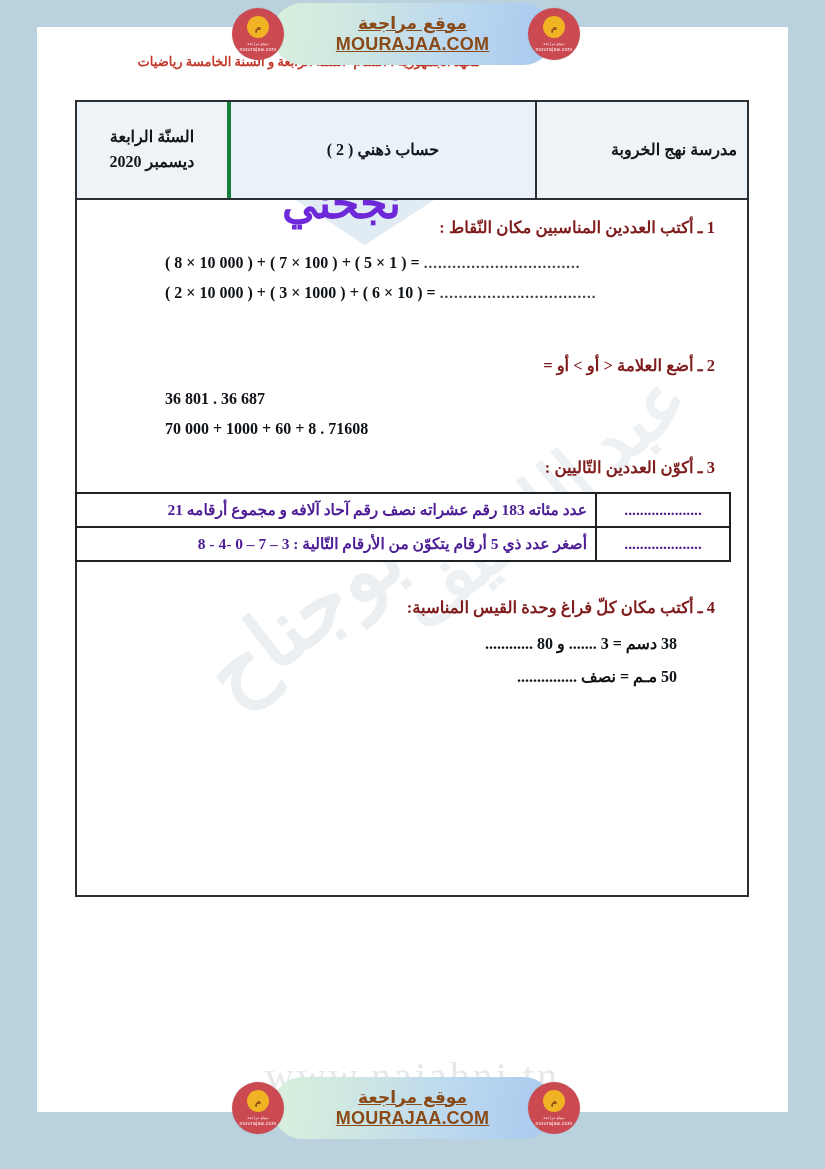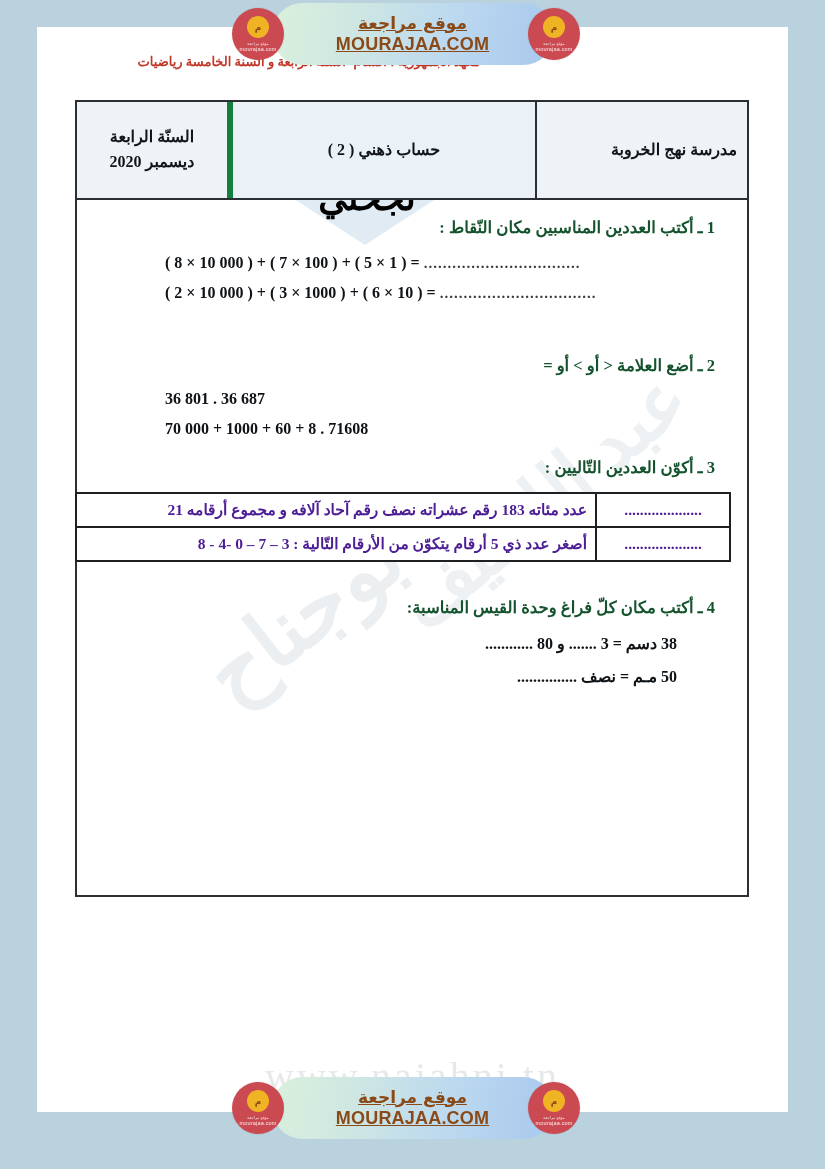--- a/index.html
+++ b/index.html
@@ -60,23 +60,23 @@
     background: #dce8f1;
     clip-path: polygon(0 0, 100% 0, 100% 55%, 50% 100%, 0 55%);
     opacity: .85;
     pointer-events: none;
   }
   .wm-shield-text {
     position: absolute;
     left: 245px;
     top: 150px;
     width: 170px;
-    text-align: center;
-    color: #000000;
-    font-size: 36px;
+    text-align: left;
+    color: #6d28d9;
+    font-size: 44px;
     font-weight: bold;
     pointer-events: none;
   }
   .wm-najahni {
     position: absolute;
     left: 228px;
     top: 1026px;
     color: #e6e9ea;
     font-size: 40px;
     letter-spacing: 3px;
@@ -131,21 +131,21 @@
   }
   .hdr-right {
     width: 212px;
     text-align: right;
     border-left: 2px solid #2b2f33;
   }
   .hdr-mid {
     flex: 1;
     text-align: center;
     align-items: center;
-    border-left: 6px solid #15803d;
+    border-left: 4px solid #15803d;
     background: #eaf2f8;
   }
   .hdr-left {
     width: 150px;
     text-align: center;
     align-items: flex-start;
     background: #eef3f8;
   }
   .hdr-left .ln { width: 100%; text-align: center; }
 
@@ -154,21 +154,21 @@
     position: relative;
     height: 695px;
     padding: 18px 0 0 0;
     box-sizing: border-box;
   }
 
   
   .q-title {
     font-weight: bold;
     font-size: 16.5px;
-    color: #14532d;
+    color: #7f1d1d;
     text-align: right;
     direction: rtl;
     white-space: nowrap;
   }
   .expr-line {
     font-weight: bold;
     font-size: 16px;
     color: #0f1317;
     direction: ltr;
     white-space: nowrap;

